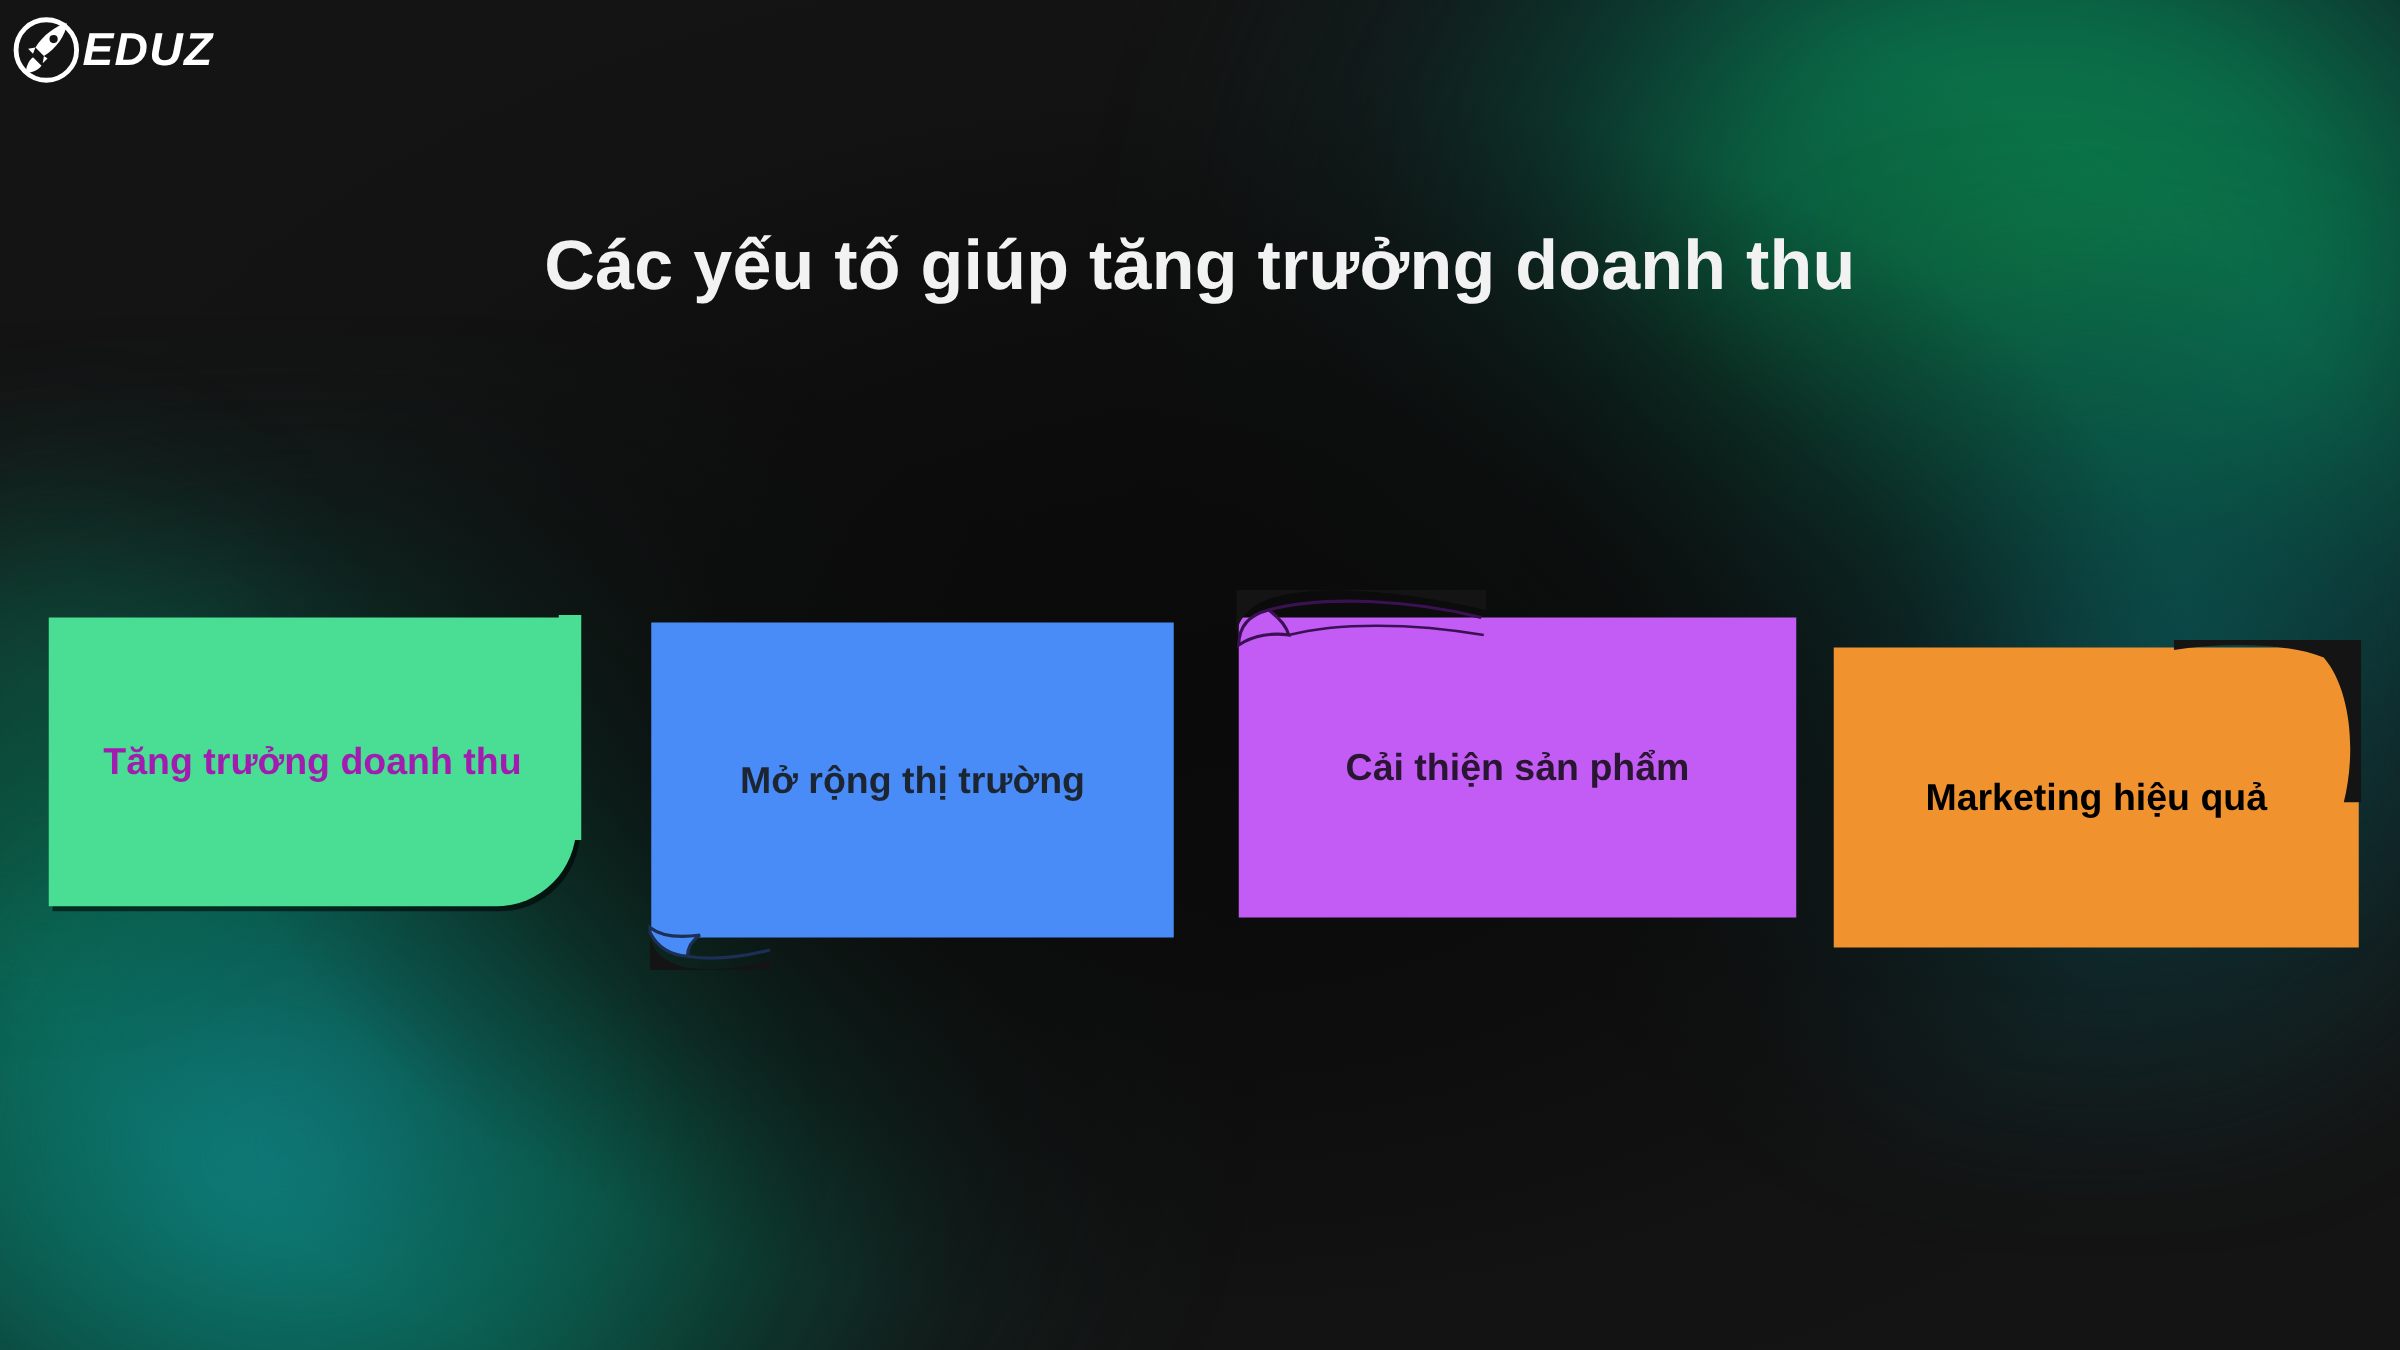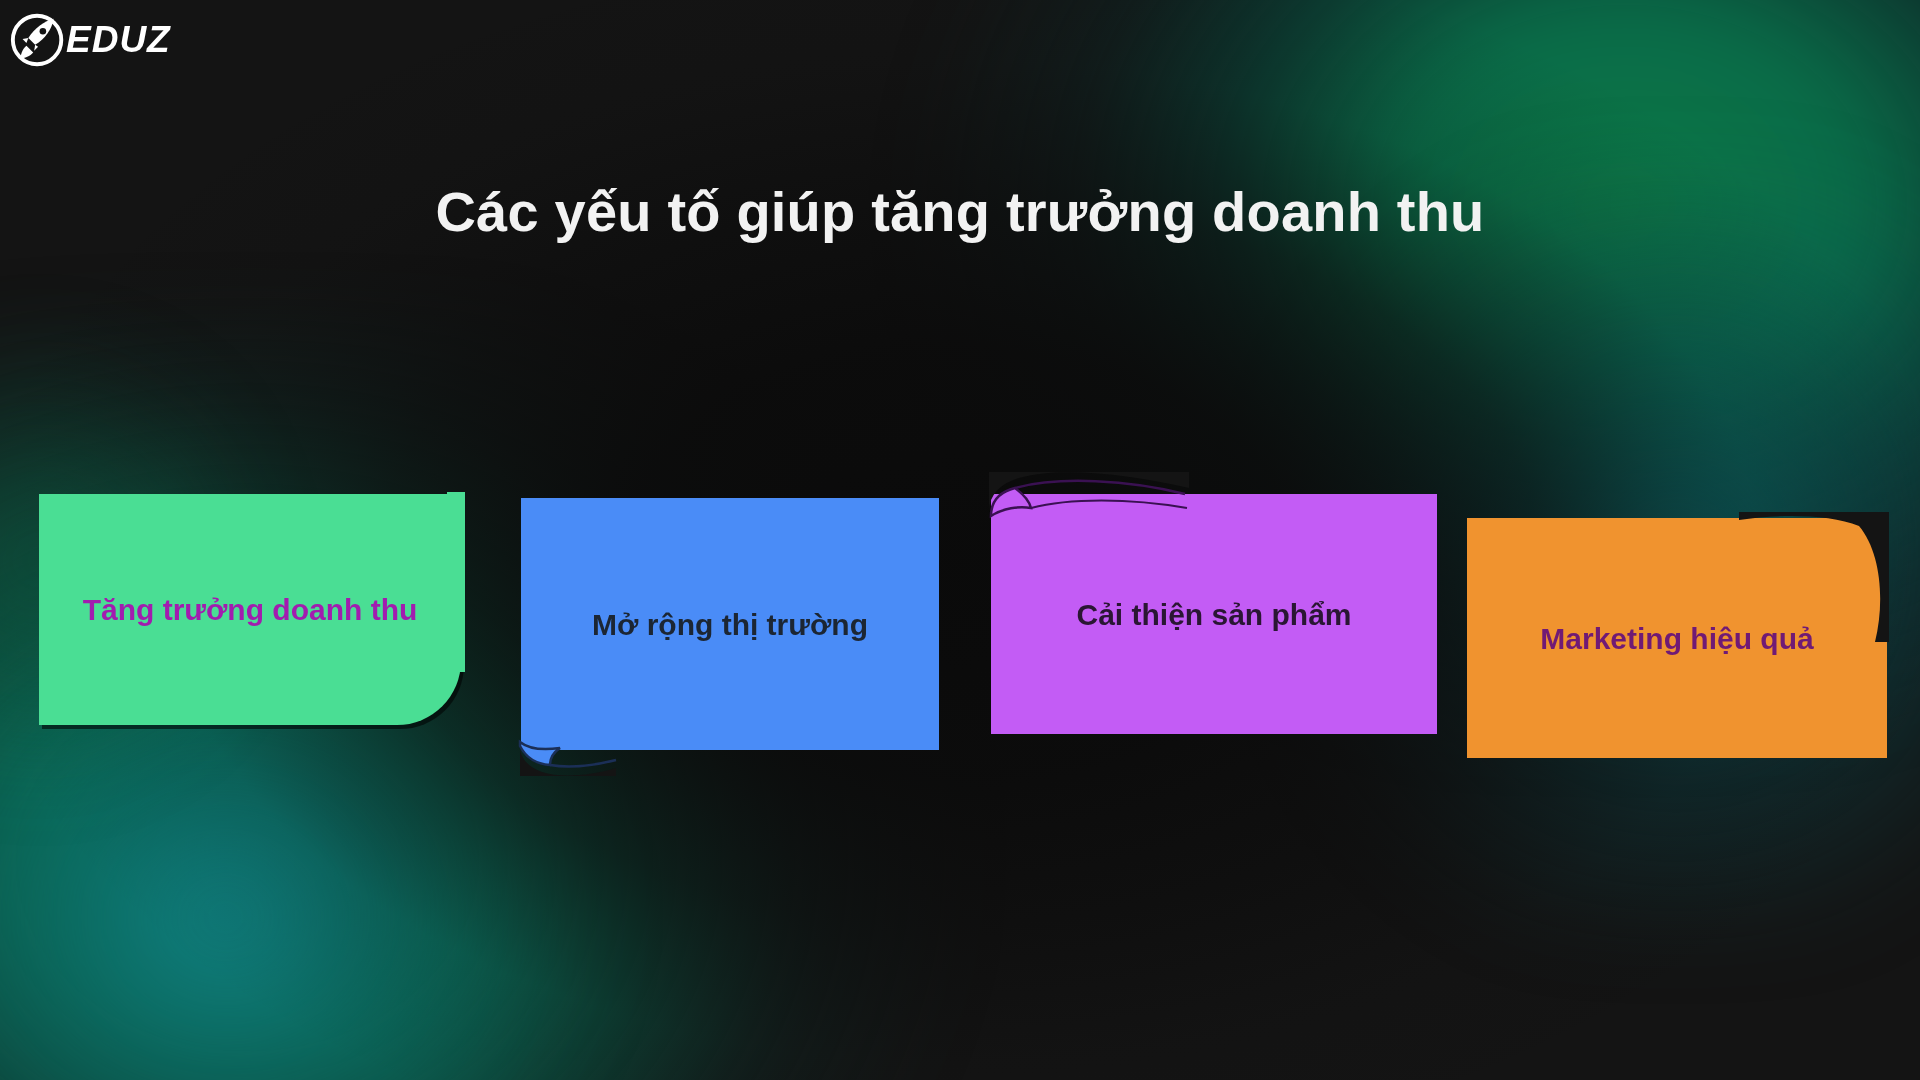--- a/index.html
+++ b/index.html
@@ -212,21 +212,21 @@
     z-index: 2;
   }
 
   
   .card-4 {
     left: 1467px;
     top: 518px;
     width: 420px;
     height: 240px;
     background: #f0932f;
-    color: #701a75;
+    color: #000000;
     border-radius: 0;
   }
   .peel-tr {
     position: absolute;
     right: -2px;
     top: -6px;
     width: 150px;
     height: 130px;
     z-index: 2;
   }

